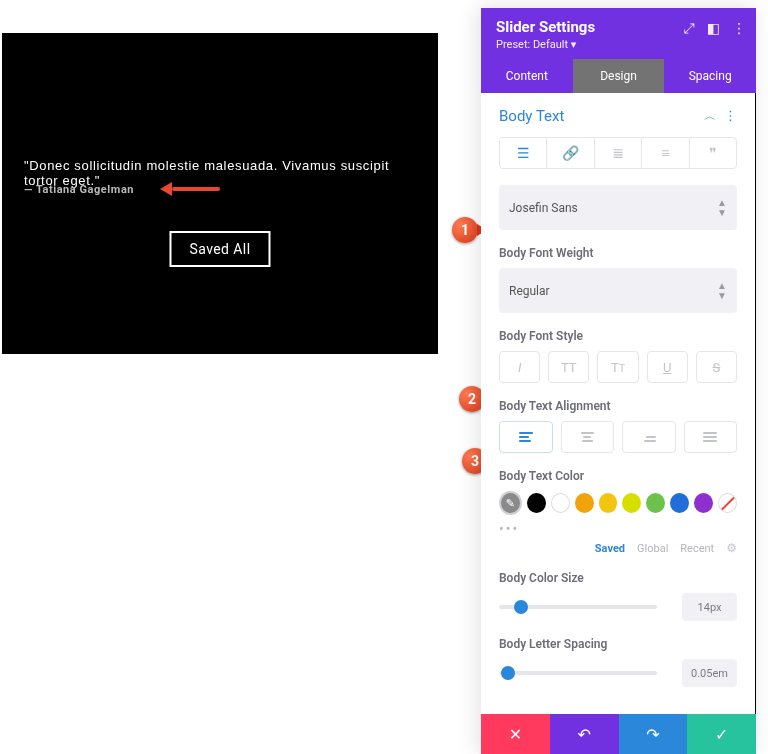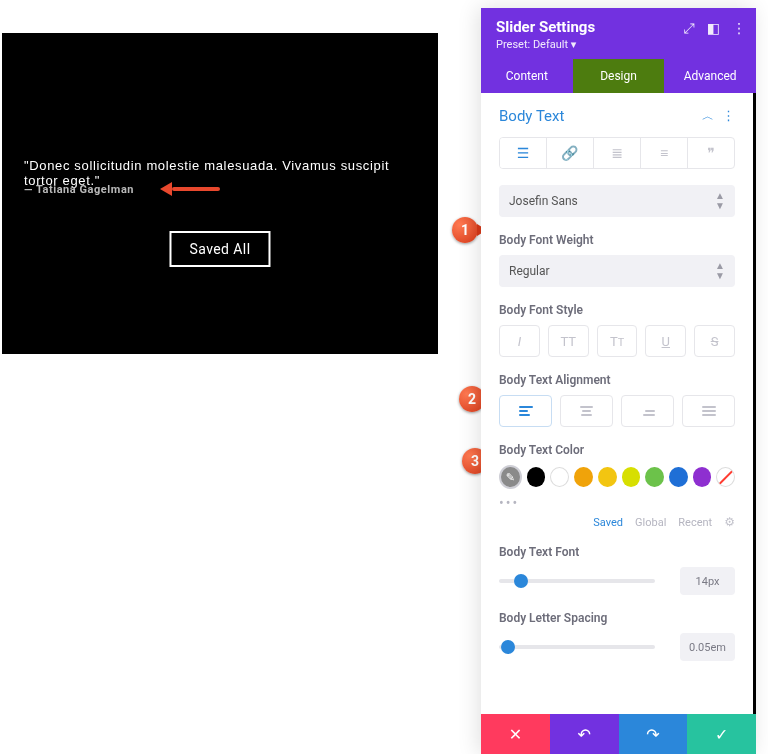--- a/index.html
+++ b/index.html
@@ -19,31 +19,31 @@
   .callout.left-point::after{right:auto;left:-9px;border-left:none;border-right:10px solid #d73818;}
   
   #panel{position:absolute;right:12px;top:8px;width:275px;bottom:0;background:#fff;box-shadow:-3px 0 20px rgba(0,0,0,0.12);display:flex;flex-direction:column;}
   #p-head{background:#7231e0;color:#fff;padding:10px 15px 8px 15px;position:relative;}
   #p-title{font-size:15px;font-weight:700;}
   #p-preset{font-size:11px;opacity:0.9;margin-top:2px;}
   #p-head-icons{position:absolute;right:10px;top:12px;display:flex;gap:12px;}
   #p-head-icons span{opacity:0.9;font-size:14px;cursor:pointer;}
   #p-tabs{display:flex;background:#7231e0;}
   .ptab{flex:1;text-align:center;padding:10px 0;color:#fff;font-size:12px;cursor:pointer;}
-  .ptab.active{background:#4d7c0f;}
-  #p-body{flex:1;overflow:hidden;position:relative;padding:14px 18px 0 18px;border-right:3px solid #000000;}
+  .ptab.active{background:#737373;}
+  #p-body{flex:1;overflow:hidden;position:relative;padding:14px 18px 0 18px;border-right:1px solid #000000;}
   .section-head{display:flex;align-items:center;justify-content:space-between;color:#2b87da;font-size:15px;margin-bottom:12px;}
   .section-head .sh-icons{display:flex;gap:8px;color:#2b87da;font-size:13px;}
   .sh-caret{font-size:12px;}
   .toolbar5{display:flex;border:1px solid #e6e6ea;border-radius:4px;overflow:hidden;margin-bottom:16px;}
   .tb5{flex:1;height:30px;display:flex;align-items:center;justify-content:center;color:#c3c3cc;font-size:14px;border-right:1px solid #e6e6ea;cursor:pointer;}
   .tb5:last-child{border-right:none;}
   .tb5.on{color:#2b87da;background:#fff;}
   .lbl{font-size:12px;color:#6d6d7a;font-weight:600;margin:0 0 8px 0;}
-  .field{background:#f1f1f5;border-radius:4px;height:32px;display:flex;align-items:center;padding:0 10px;font-size:12px;color:#555;margin-bottom:16px;position:relative;}
+  .field{background:#f1f1f5;border-radius:4px;height:45px;display:flex;align-items:center;padding:0 10px;font-size:12px;color:#555;margin-bottom:16px;position:relative;}
   .field .dd{position:absolute;right:10px;color:#9a9aa5;font-size:10px;line-height:10px;}
   .btnrow{display:flex;gap:8px;margin-bottom:16px;}
   .sb{flex:1;height:30px;border:1px solid #e6e6ea;border-radius:4px;display:flex;align-items:center;justify-content:center;color:#c3c3cc;font-size:13px;cursor:pointer;}
   .alignrow{display:flex;gap:8px;margin-bottom:16px;}
   .ab{flex:1;height:30px;border:1px solid #e6e6ea;border-radius:4px;display:flex;align-items:center;justify-content:center;cursor:pointer;}
   .ab.on{border-color:#c7ddf3;}
   .align-ico{display:flex;flex-direction:column;gap:2px;width:14px;}
   .align-ico span{height:2px;background:#c3c3cc;border-radius:1px;}
   .ab.on .align-ico span{background:#2b87da;}
   .al-left span:nth-child(2){width:70%;}
@@ -57,21 +57,21 @@
   .al-right span:nth-child(3){width:85%;}
   .al-just span{width:100%;}
   .swatches{display:flex;gap:5px;align-items:center;margin-bottom:6px;flex-wrap:nowrap;}
   .sw{width:20px;height:20px;border-radius:50%;box-sizing:border-box;cursor:pointer;}
   .sw.pick{background:#8a8a8a;display:flex;align-items:center;justify-content:center;color:#fff;font-size:11px;border:2px solid #cfcfd6;width:24px;height:24px;}
   .sw.none{background:#fff;border:1px solid #ddd;position:relative;overflow:hidden;}
   .sw.none::after{content:"";position:absolute;left:-3px;right:-3px;top:50%;height:2px;background:#ff3b30;transform:rotate(-45deg);}
   .dots3{color:#b5b5c0;font-size:14px;letter-spacing:2px;margin-bottom:4px;}
   .pal-tabs{display:flex;justify-content:flex-end;gap:12px;font-size:11px;margin-bottom:16px;align-items:center;}
   .pal-tabs .pt{color:#b5b5c0;cursor:pointer;}
-  .pal-tabs .pt.on{color:#2b87da;font-weight:400;}
+  .pal-tabs .pt.on{color:#2b87da;font-weight:700;}
   .pal-tabs .gear{color:#c3c3cc;font-size:12px;}
   .slider-row{display:flex;align-items:center;gap:25px;margin-bottom:16px;}
   .track{position:relative;flex:1;height:4px;background:#e6e6ea;border-radius:3px;}
   .thumb{position:absolute;top:50%;width:14px;height:14px;border-radius:50%;background:#2b87da;transform:translate(-50%,-50%);}
   .valbox{width:55px;height:28px;background:#f1f1f5;border-radius:4px;display:flex;align-items:center;justify-content:center;font-size:11px;color:#7a7a85;}
   
   #bbar{display:flex;height:40px;}
   .bb{flex:1;display:flex;align-items:center;justify-content:center;color:#fff;font-size:16px;cursor:pointer;}
   .bb.red{background:#ff3a5e;}
   .bb.pur{background:#7231e0;}
@@ -105,21 +105,21 @@
       </div>
       <div id="p-head-icons">
         <span>⤢</span>
         <span>◧</span>
         <span>⋮</span>
       </div>
     </div>
     <div id="p-tabs">
       <div class="ptab">Content</div>
       <div class="ptab active">Design</div>
-      <div class="ptab">Advanced</div>
+      <div class="ptab">Spacing</div>
     </div>
 
     <div id="p-body">
       <div class="section-head">
         <span>Body Text</span>
         <span class="sh-icons">
           <span class="sh-caret">︿</span>
           <span>⋮</span>
         </span>
       </div>
@@ -220,21 +220,21 @@
         <div class="sw none"></div>
       </div>
       <div class="dots3">•••</div>
       <div class="pal-tabs">
         <span class="pt on">Saved</span>
         <span class="pt">Global</span>
         <span class="pt">Recent</span>
         <span class="gear">⚙</span>
       </div>
 
-      <div class="lbl">Body Text Font</div>
+      <div class="lbl">Body Color Size</div>
       <div class="slider-row">
         <div class="track">
             <div class="thumb" style="left:14%;"></div>
           </div>
         <div class="valbox">14px</div>
       </div>
 
       <div class="lbl">Body Letter Spacing</div>
       <div class="slider-row">
         <div class="track">

